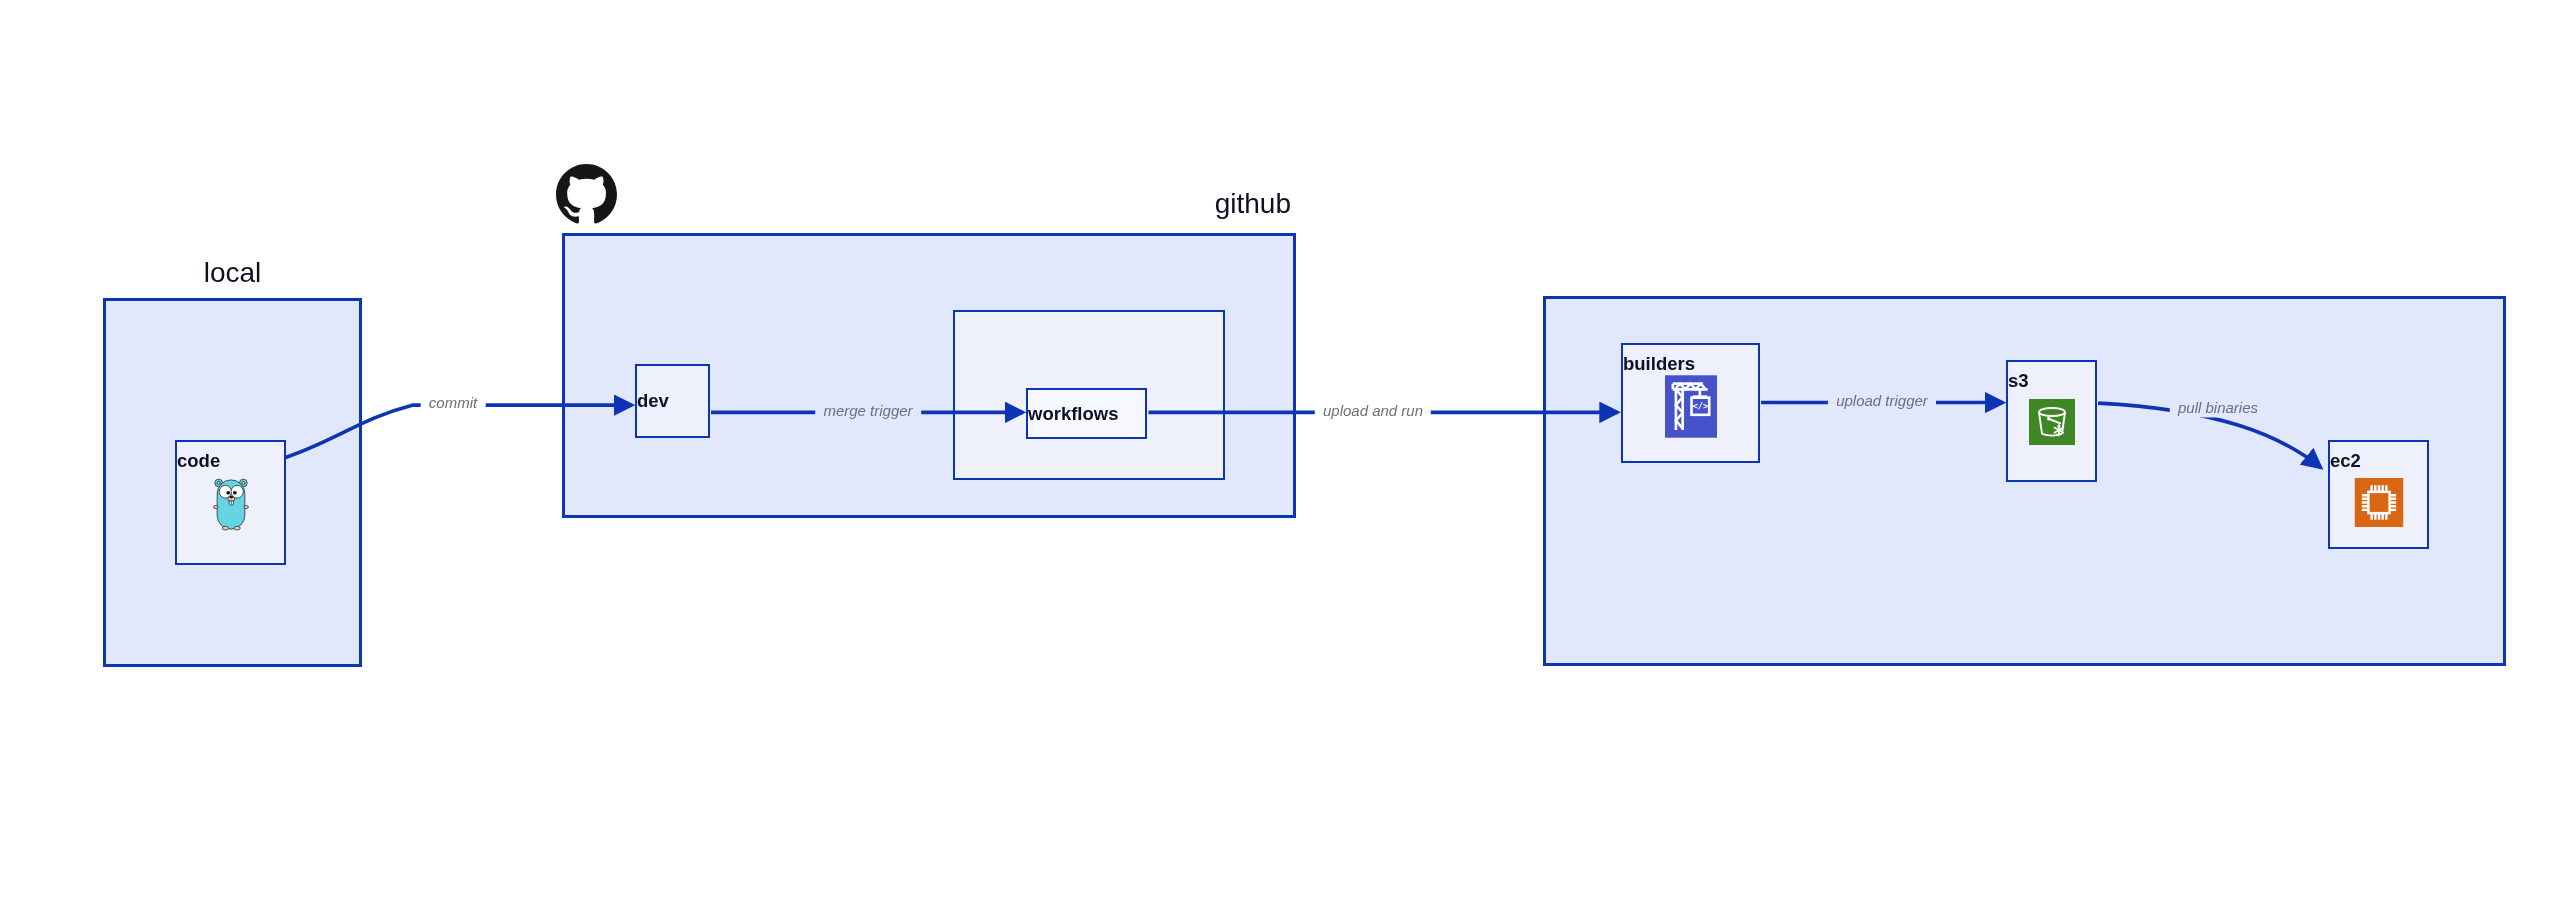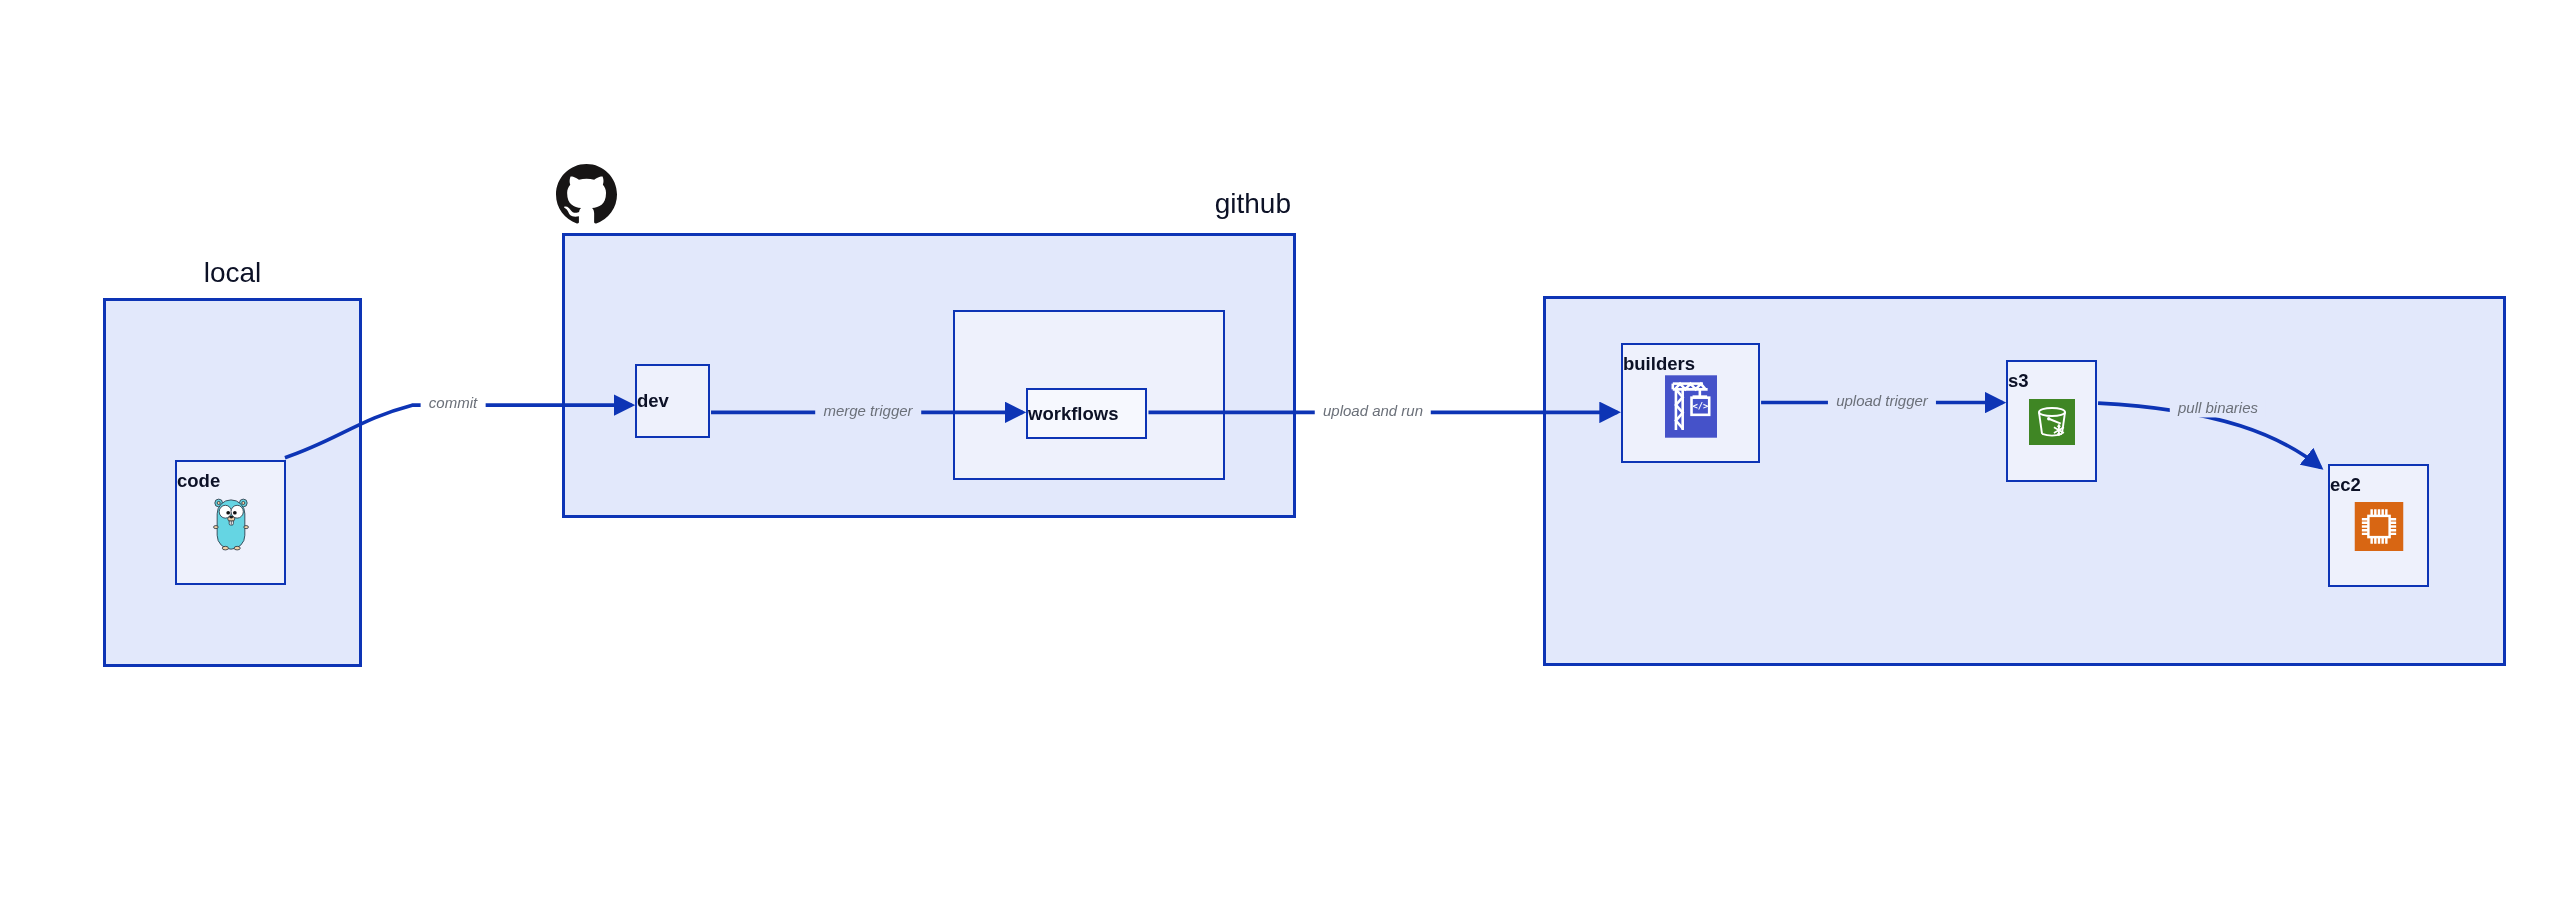--- a/index.html
+++ b/index.html
@@ -30,37 +30,37 @@
               font-size:15px;font-style:italic;color:var(--edge-label-gray);
               white-space:nowrap;padding:2.1px 8.2px;line-height:1;}
   .bg-white{background:var(--canvas-bg);}
   .bg-container{background:var(--container-fill);}
   .title{position:absolute;left:918px;top:693px;width:773px;text-align:center;
          font-size:42px;color:var(--text-navy);text-decoration:underline;
          text-decoration-thickness:3.6px;text-underline-offset:7.2px;white-space:nowrap;}
   
   #lbl-local{left:103px;top:258px;width:259px;}
   #box-local{left:103px;top:298px;width:259px;height:369px;}
-  #node-code{left:175px;top:460px;width:111px;height:125px;z-index:3;}
+  #node-code{left:175px;top:440px;width:111px;height:125px;z-index:3;}
   #gopher-icon{top:34px;width:39px;height:55px;}
   #octocat-icon{position:absolute;left:555px;top:164px;width:63px;height:61px;}
   #lbl-github{left:562px;top:189px;width:729px;}
   #box-github{left:562px;top:233px;width:734px;height:285px;}
   #node-dev{left:635px;top:364px;width:75px;height:74px;z-index:3;}
   #lbl-master{left:953px;top:269px;width:272px;}
   #box-master{left:953px;top:310px;width:272px;height:170px;z-index:2;
               background:var(--node-fill);border-width:2.6px;}
   #node-workflows{left:1026px;top:388px;width:121px;height:51px;z-index:3;}
   #box-aws{left:1543px;top:296px;width:963px;height:370px;}
   #lbl-aws{left:1543px;top:270px;width:963px;margin-top:36px;}
   #node-builders{left:1621px;top:343px;width:139px;height:120px;z-index:3;}
   #codebuild-icon{top:30px;width:52px;height:63px;}
   #node-s3{left:2006px;top:360px;width:91px;height:122px;z-index:3;}
   #s3-icon{top:37px;width:46px;height:46px;}
-  #node-ec2{left:2328px;top:464px;width:101px;height:123px;z-index:3;}
+  #node-ec2{left:2328px;top:440px;width:101px;height:109px;z-index:3;}
   #ec2-icon{top:36px;width:49px;height:49px;}
   #edge-label-commit{left:453px;top:404px;}
   #edge-label-merge{left:868px;top:412px;}
   #edge-label-upload-run{left:1373px;top:412px;}
   #edge-label-upload-bin{left:1882px;top:402px;}
   #edge-label-pull-bin{left:2218px;top:409px;}
 </style>
 </head>
 <body>
 

